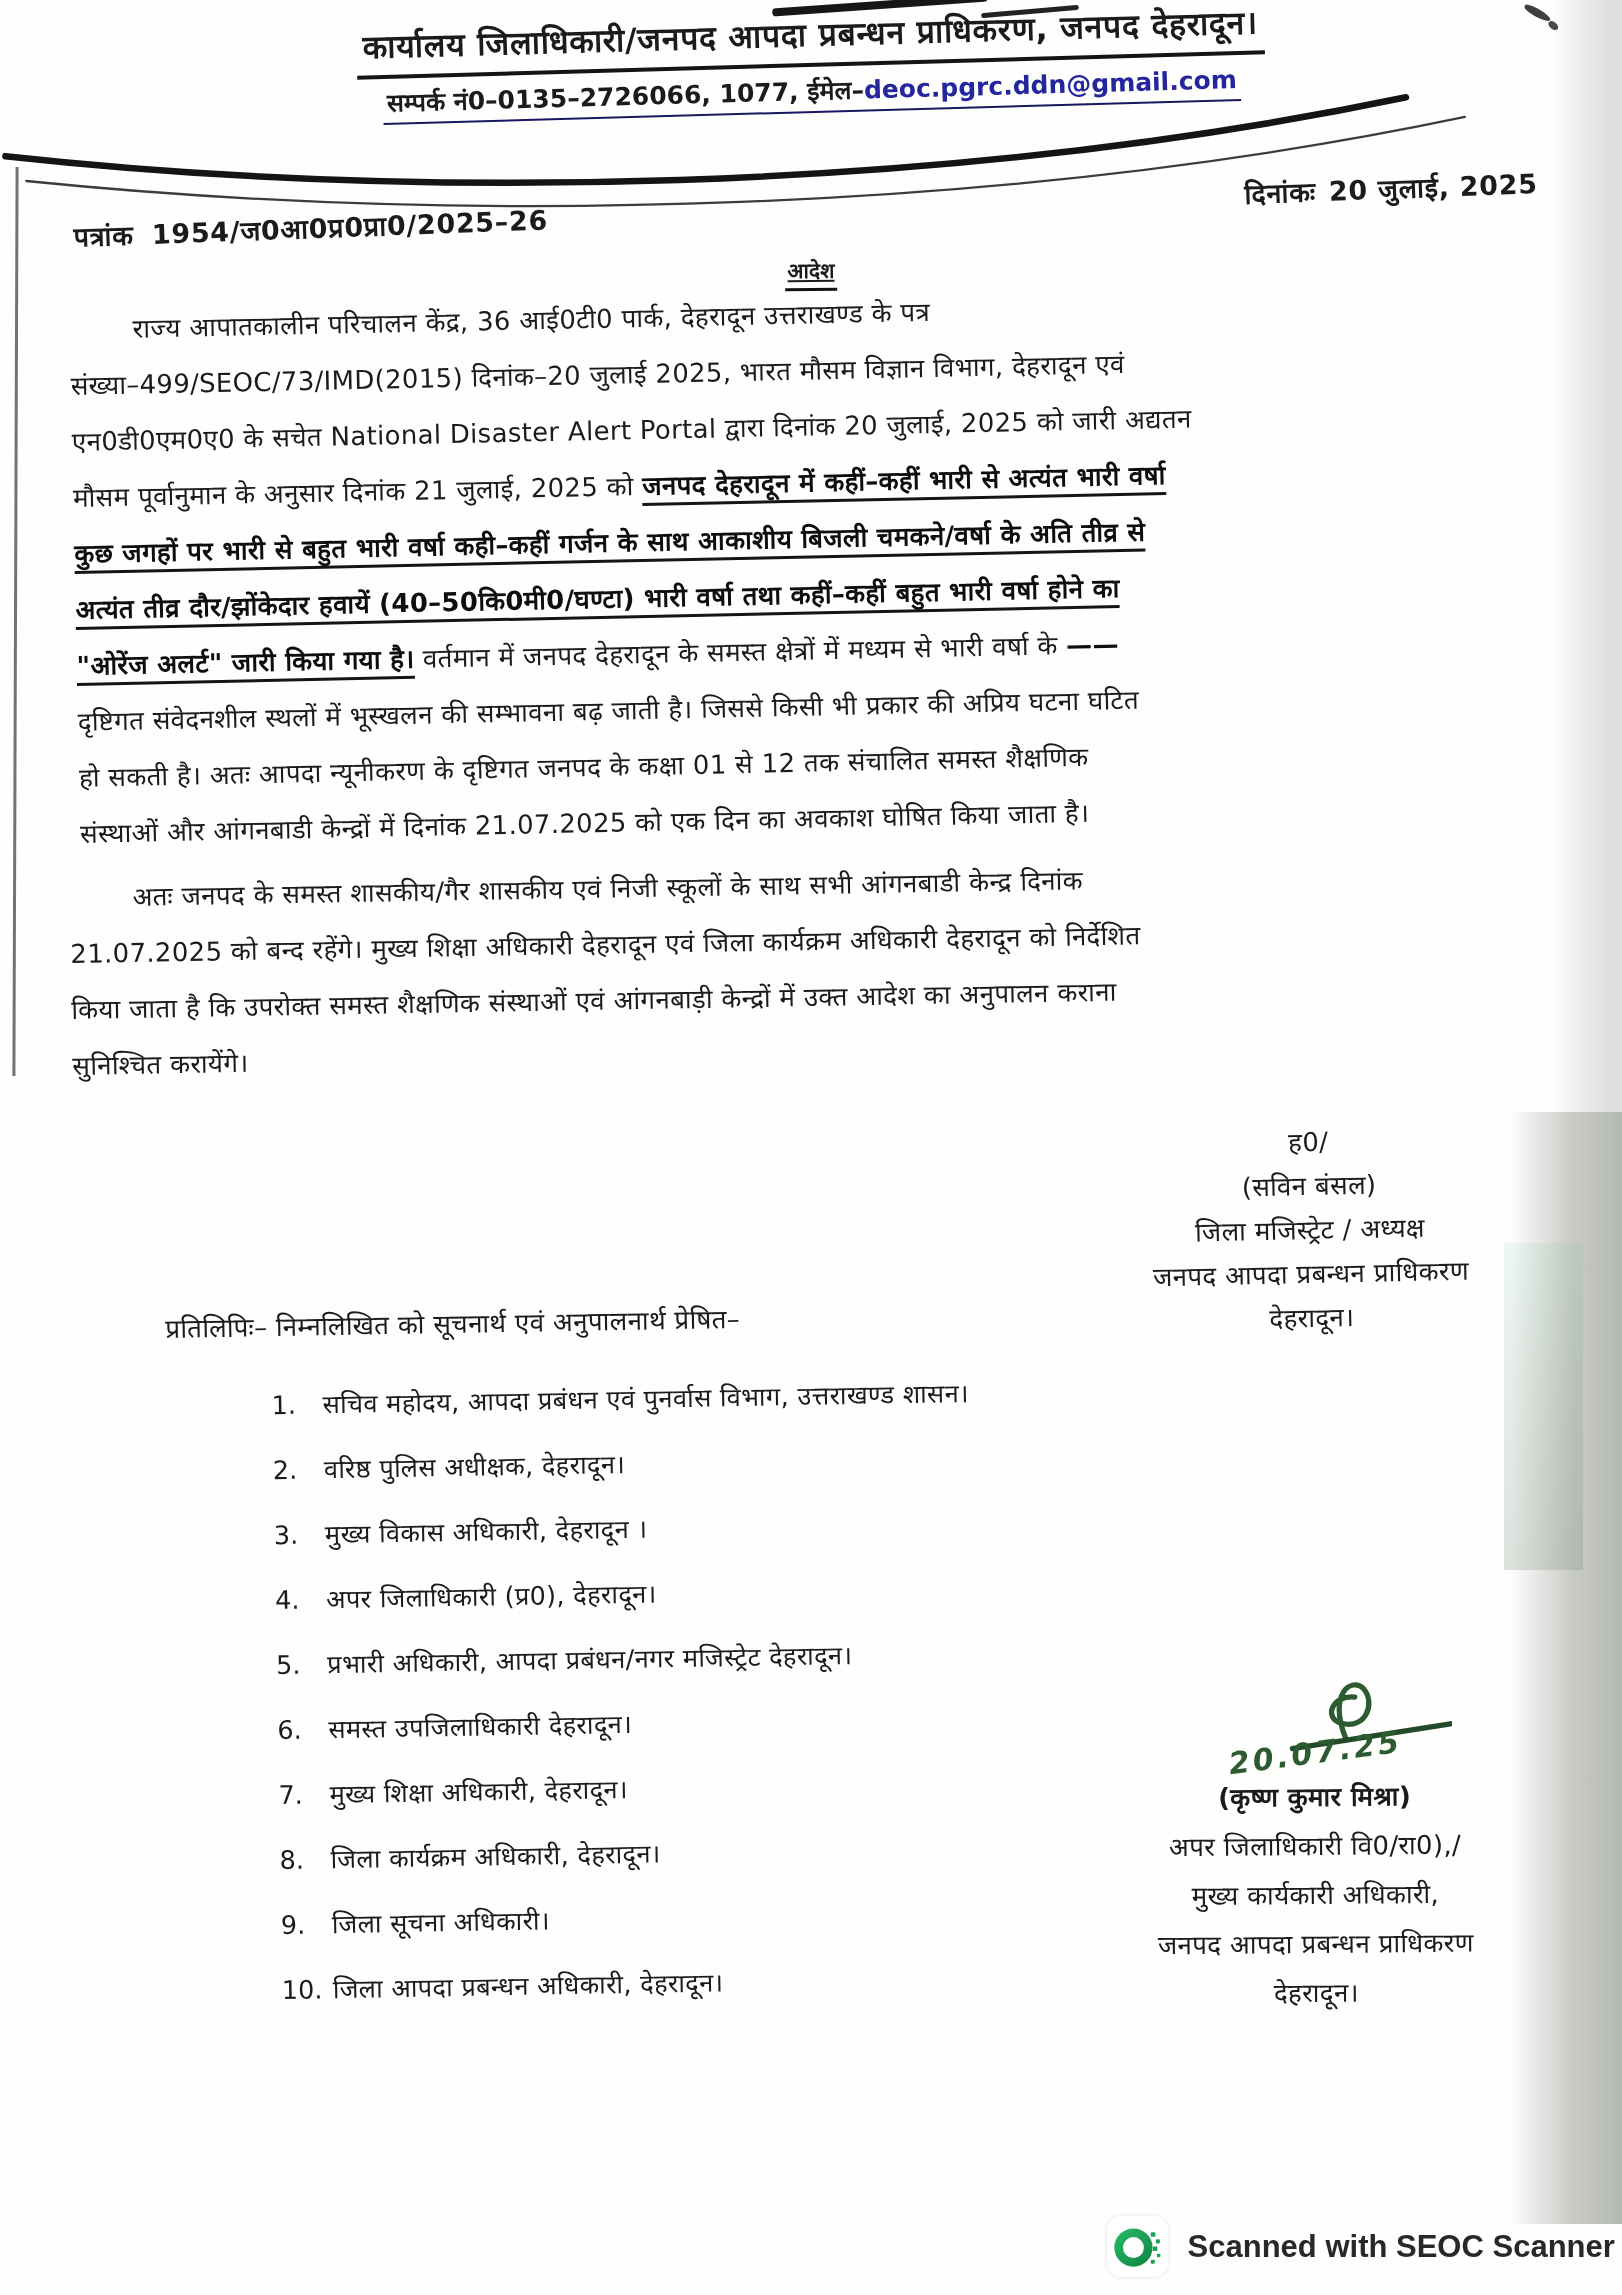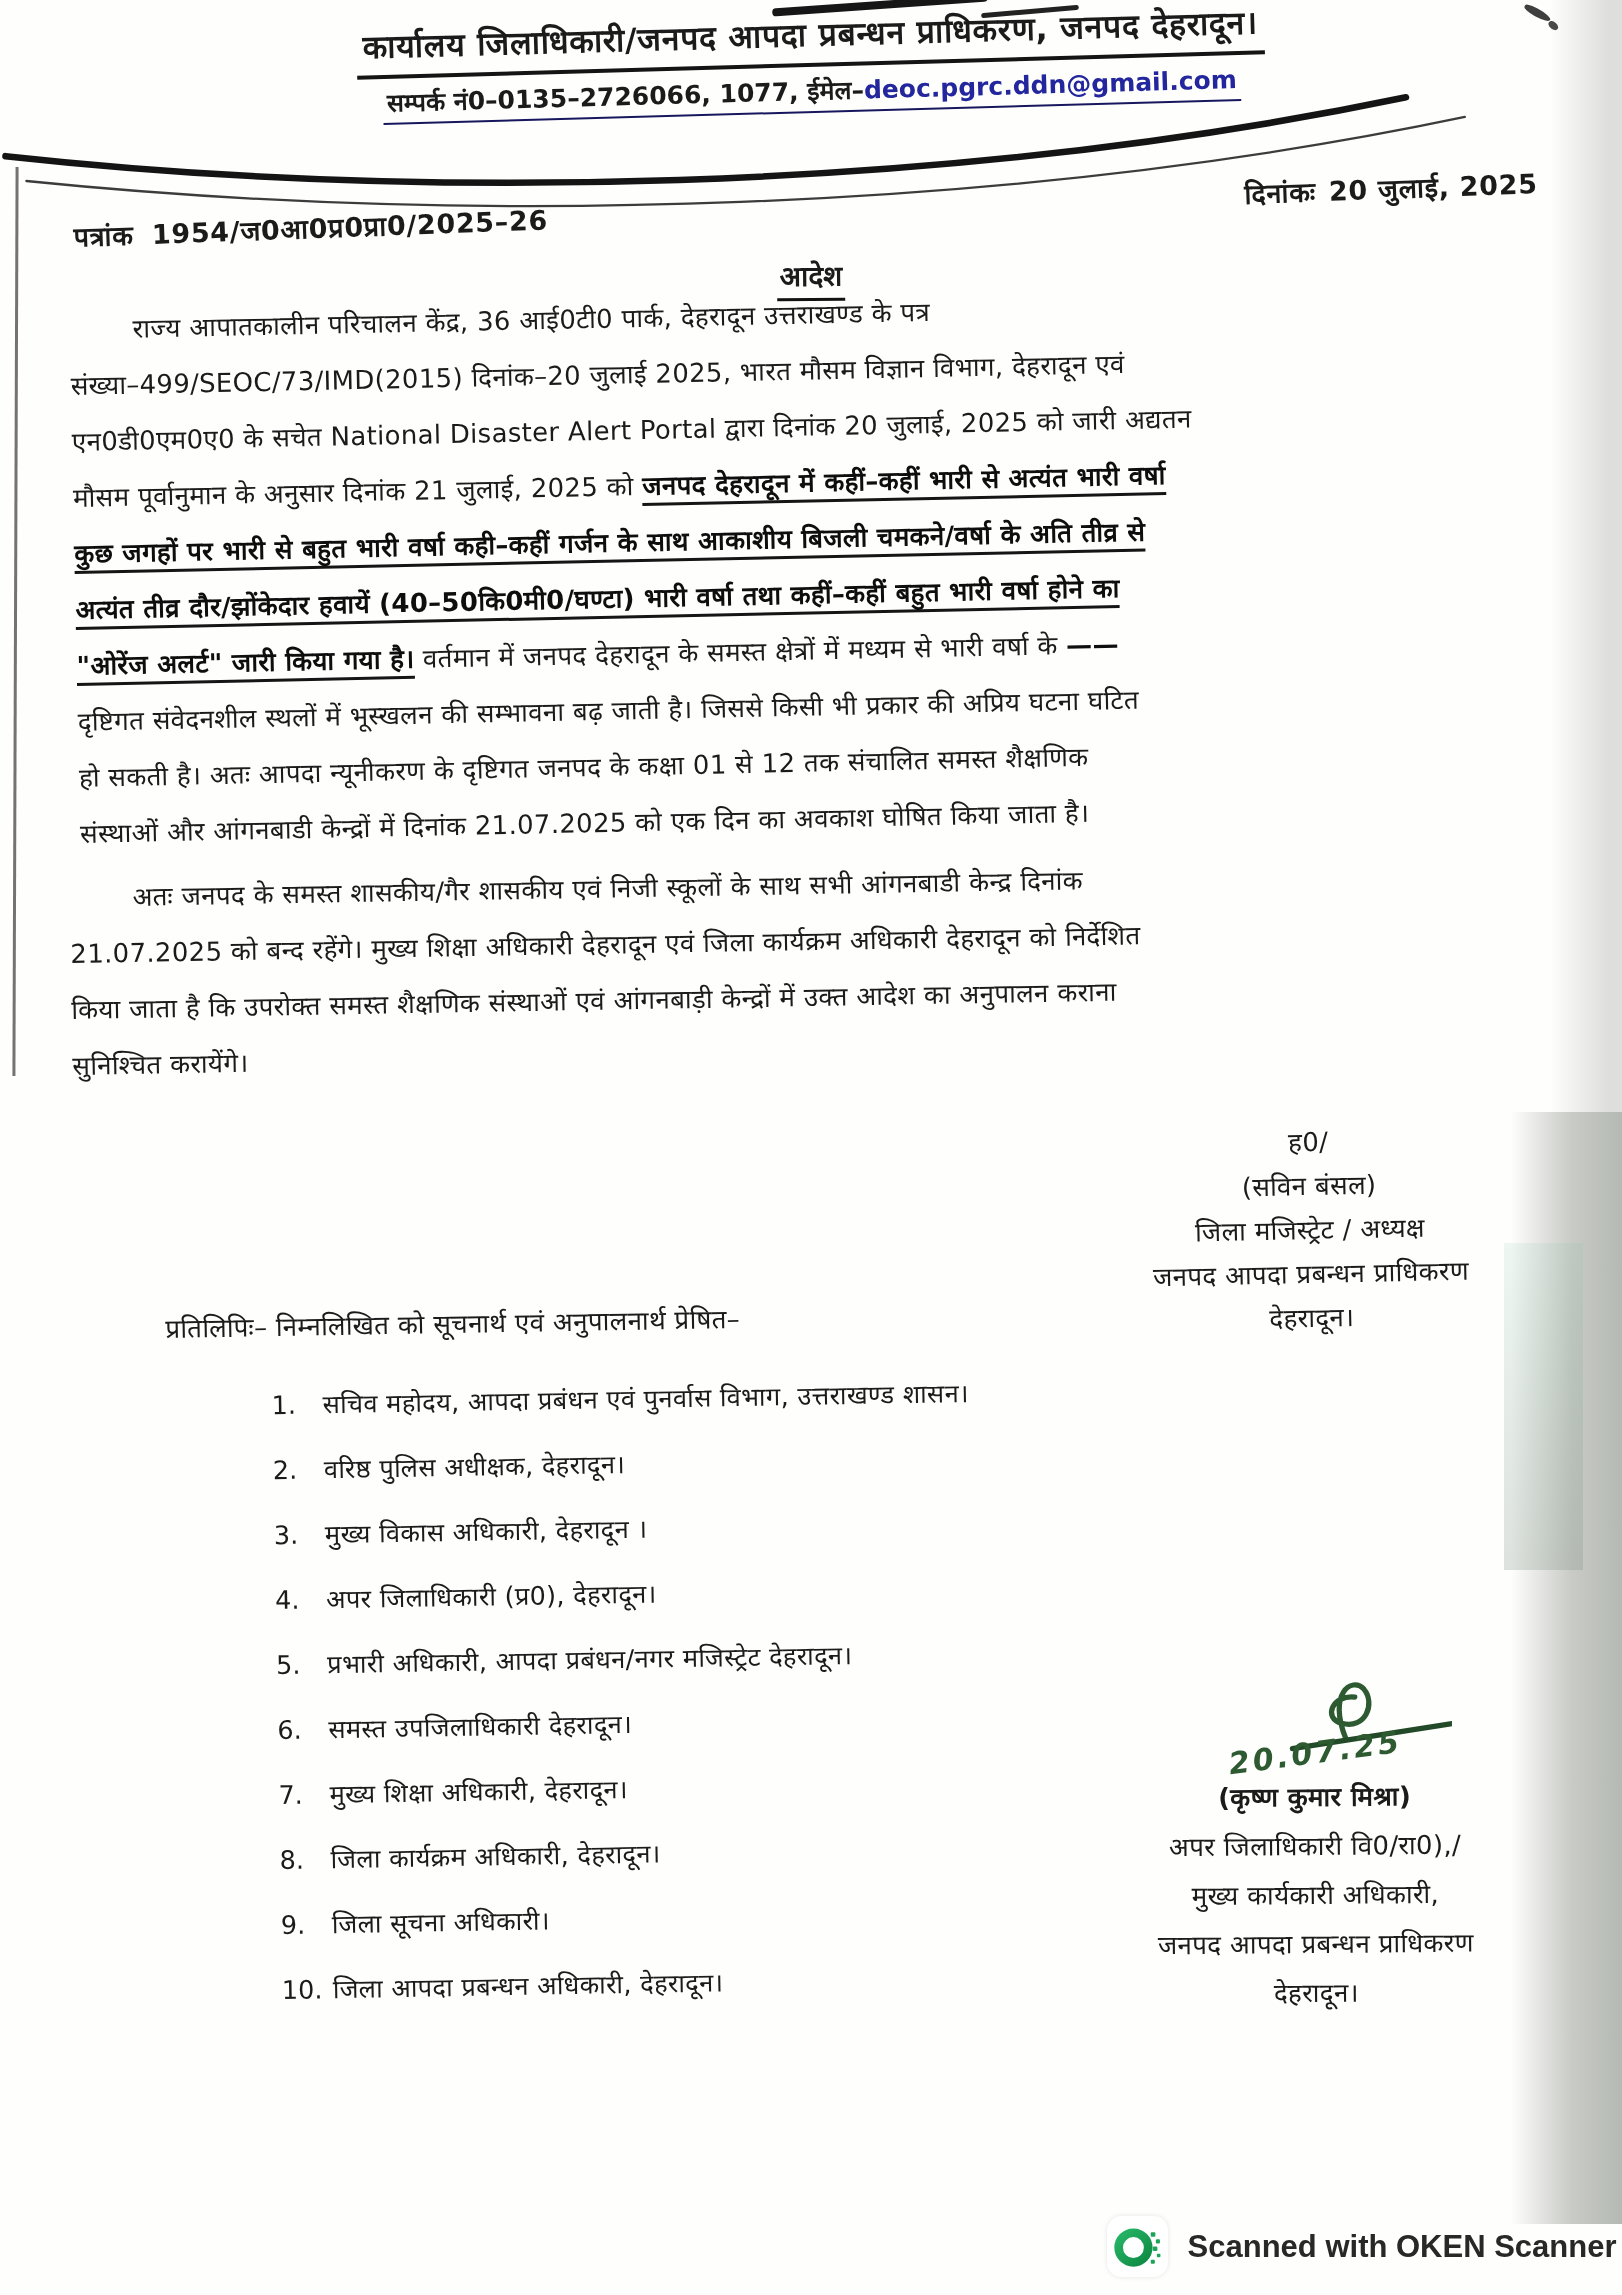--- a/index.html
+++ b/index.html
@@ -38,21 +38,21 @@
   
   .meta-row{position:absolute;top:191px;left:73px;width:1465px;display:flex;justify-content:space-between;
     font-size:27px;font-weight:bold;transform:rotate(-2.1deg);}
   .meta-left{letter-spacing:0.7px;}
   .meta-label{margin-right:18.3px;}
   .meta-right{letter-spacing:0.7px;}
   .meta-right .meta-label{margin-right:13px;}
 
   
   .order-title-wrap{position:absolute;top:256px;left:0;width:1622px;text-align:center;transform:rotate(-.6deg);}
-  .order-title{display:inline-block;font-size:28px;font-weight:bold;border-bottom:3.3px solid #121212;padding:0 2.6px 3.9px;}
+  .order-title{display:inline-block;font-size:21px;font-weight:bold;border-bottom:3.3px solid #121212;padding:0 2.6px 3.9px;text-decoration:underline;}
 
   
   .para{position:absolute;left:69px;width:1485px;font-size:26px;transform-origin:left top;}
   .para1{top:302px;transform:rotate(-1.2deg);}
   .para2{top:870px;transform:rotate(-1.0deg);}
   .tline{line-height:56px;white-space:nowrap;letter-spacing:0.3px;}
   .tline.ind{padding-left:63px;}
   .tline span.b{font-weight:bold;color:#0e0e0e;}
   .tline span.u{border-bottom:3.3px solid #151515;padding-bottom:2px;}
 
@@ -224,17 +224,17 @@
         <circle cx="42" cy="52" r="29" fill="none" stroke="url(#okg)" stroke-width="17"></circle>
         <g fill="#1aa557">
           <rect x="76" y="22" width="9" height="9" rx="2"></rect>
           <rect x="86" y="36" width="8" height="8" rx="2"></rect>
           <rect x="80" y="50" width="9" height="9" rx="2"></rect>
           <rect x="88" y="64" width="7" height="7" rx="2"></rect>
           <rect x="76" y="76" width="8" height="8" rx="2"></rect>
         </g>
       </svg>
     </div>
-    <span class="footer-text">Scanned with OKEN Scanner</span>
+    <span class="footer-text">Scanned with SEOC Scanner</span>
   </div>
 
 </div>
 
 
 </body></html>

